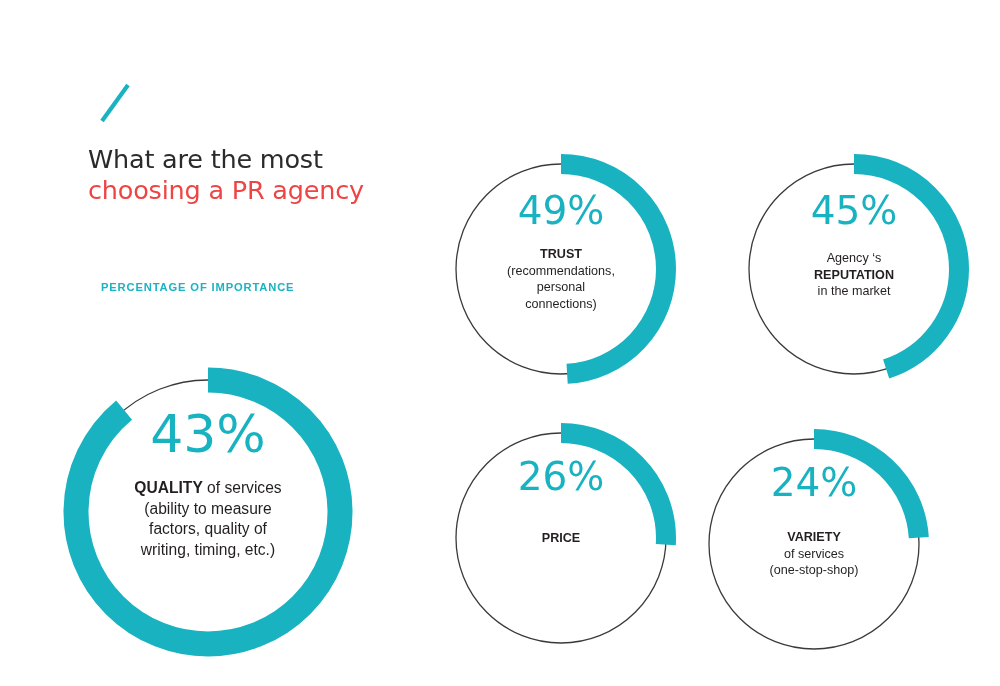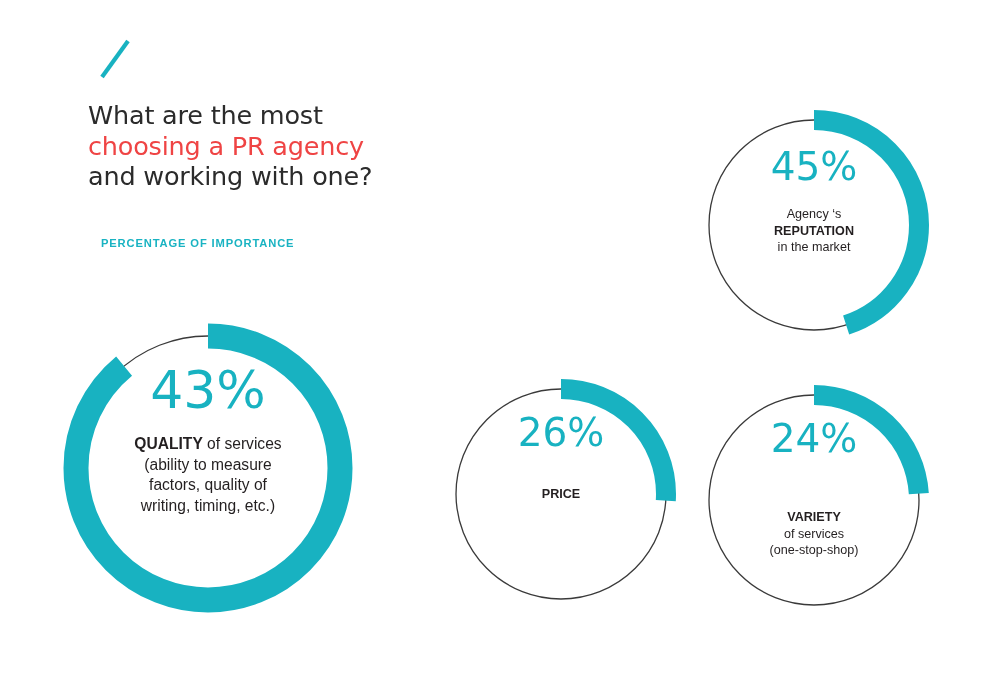--- a/index.html
+++ b/index.html
@@ -12,20 +12,21 @@
     height: 686px;
     position: relative;
     overflow: hidden;
     font-family: "Liberation Sans", sans-serif;
     -webkit-font-smoothing: antialiased;
   }
 
   .canvas {
     position: absolute;
     inset: 0;
+    margin-top: 44px;
   }
 
   
   .slash-mark {
     position: absolute;
     left: 99px;
     top: 38px;
     width: 34px;
     height: 42px;
   }
@@ -102,67 +103,81 @@
 
   
   .donut.small { width: 228px; height: 228px; }
   .donut.small .pct { font-size: 39px; }
   .donut.small .caption { font-size: 12.6px; width: 180px; }
 
   #donut-trust { left: 447px; top: 111px; }
   #donut-trust .donut-inner { padding-top: 36px; }
   #donut-trust .caption { margin-top: 16px; }
 
-  #donut-reputation { left: 700px; top: 111px; }
+  #donut-reputation { left: 740px; top: 111px; }
   #donut-reputation .donut-inner { padding-top: 36px; }
   #donut-reputation .caption { margin-top: 20px; }
 
   #donut-price { left: 447px; top: 380px; }
   #donut-price .donut-inner { padding-top: 33px; }
   #donut-price .caption { margin-top: 34px; }
 
   #donut-variety { left: 700px; top: 386px; }
-  #donut-variety .donut-inner { padding-top: 33px; gap: 24px; }
+  #donut-variety .donut-inner { padding-top: 33px; }
   #donut-variety .caption { margin-top: 27px; }
 </style>
 </head>
 <body>
 
 <div class="canvas">
 
   <div class="slash-mark">
     <svg width="34" height="42" viewBox="0 0 34 42" aria-hidden="true">
       <line x1="3" y1="39" x2="29" y2="3" stroke="#18b2c1" stroke-width="4.2" stroke-linecap="butt"></line>
     </svg>
   </div>
 
   <div class="headline">
     <span class="ln">What are the most</span>
     <span class="ln accent">choosing a PR agency</span>
-    <span class="ln">and working with one?</span>
   </div>
 
   <div class="subtitle">PERCENTAGE OF IMPORTANCE</div>
 
   <div class="donut" id="donut-quality">
     <svg width="292" height="292" viewBox="0 0 292 292" aria-hidden="true">
       <circle cx="146" cy="146" r="132" fill="none" stroke="#3a3a3a" stroke-width="1.3"></circle>
       <circle class="arc" cx="146" cy="146" r="132" fill="none" stroke="#18b2c1" stroke-width="25" transform="rotate(-90 146 146)" stroke-dasharray="738.1486098874578 91.23185066024757" stroke-dashoffset="0"></circle>
     </svg>
     <div class="donut-inner">
       <div class="pct">43%</div>
       <div class="caption">
         <b>QUALITY</b><span> of services</span><br>
         <span>(ability to measure</span><br>
         <span>factors, quality of</span><br>
         <span>writing, timing, etc.)</span>
       </div>
     </div>
   </div>
 
+  <div class="donut small" id="donut-trust">
+    <svg width="228" height="228" viewBox="0 0 228 228" aria-hidden="true">
+      <circle cx="114" cy="114" r="105" fill="none" stroke="#3a3a3a" stroke-width="1.3"></circle>
+      <circle class="arc" cx="114" cy="114" r="105" fill="none" stroke="#18b2c1" stroke-width="20" transform="rotate(-90 114 114)" stroke-dasharray="323.2698840543897 336.4645731994669" stroke-dashoffset="0"></circle>
+    </svg>
+    <div class="donut-inner">
+      <div class="pct">49%</div>
+      <div class="caption">
+        <b>TRUST</b><br>
+        <span>(recommendations,</span><br>
+        <span>personal</span><br>
+        <span>connections)</span>
+      </div>
+    </div>
+  </div>
 
   <div class="donut small" id="donut-reputation">
     <svg width="228" height="228" viewBox="0 0 228 228" aria-hidden="true">
       <circle cx="114" cy="114" r="105" fill="none" stroke="#3a3a3a" stroke-width="1.3"></circle>
       <circle class="arc" cx="114" cy="114" r="105" fill="none" stroke="#18b2c1" stroke-width="20" transform="rotate(-90 114 114)" stroke-dasharray="296.88050576423547 362.8539514896211" stroke-dashoffset="0"></circle>
     </svg>
     <div class="donut-inner">
       <div class="pct">45%</div>
       <div class="caption">
         <span>Agency ‘s</span><br>

